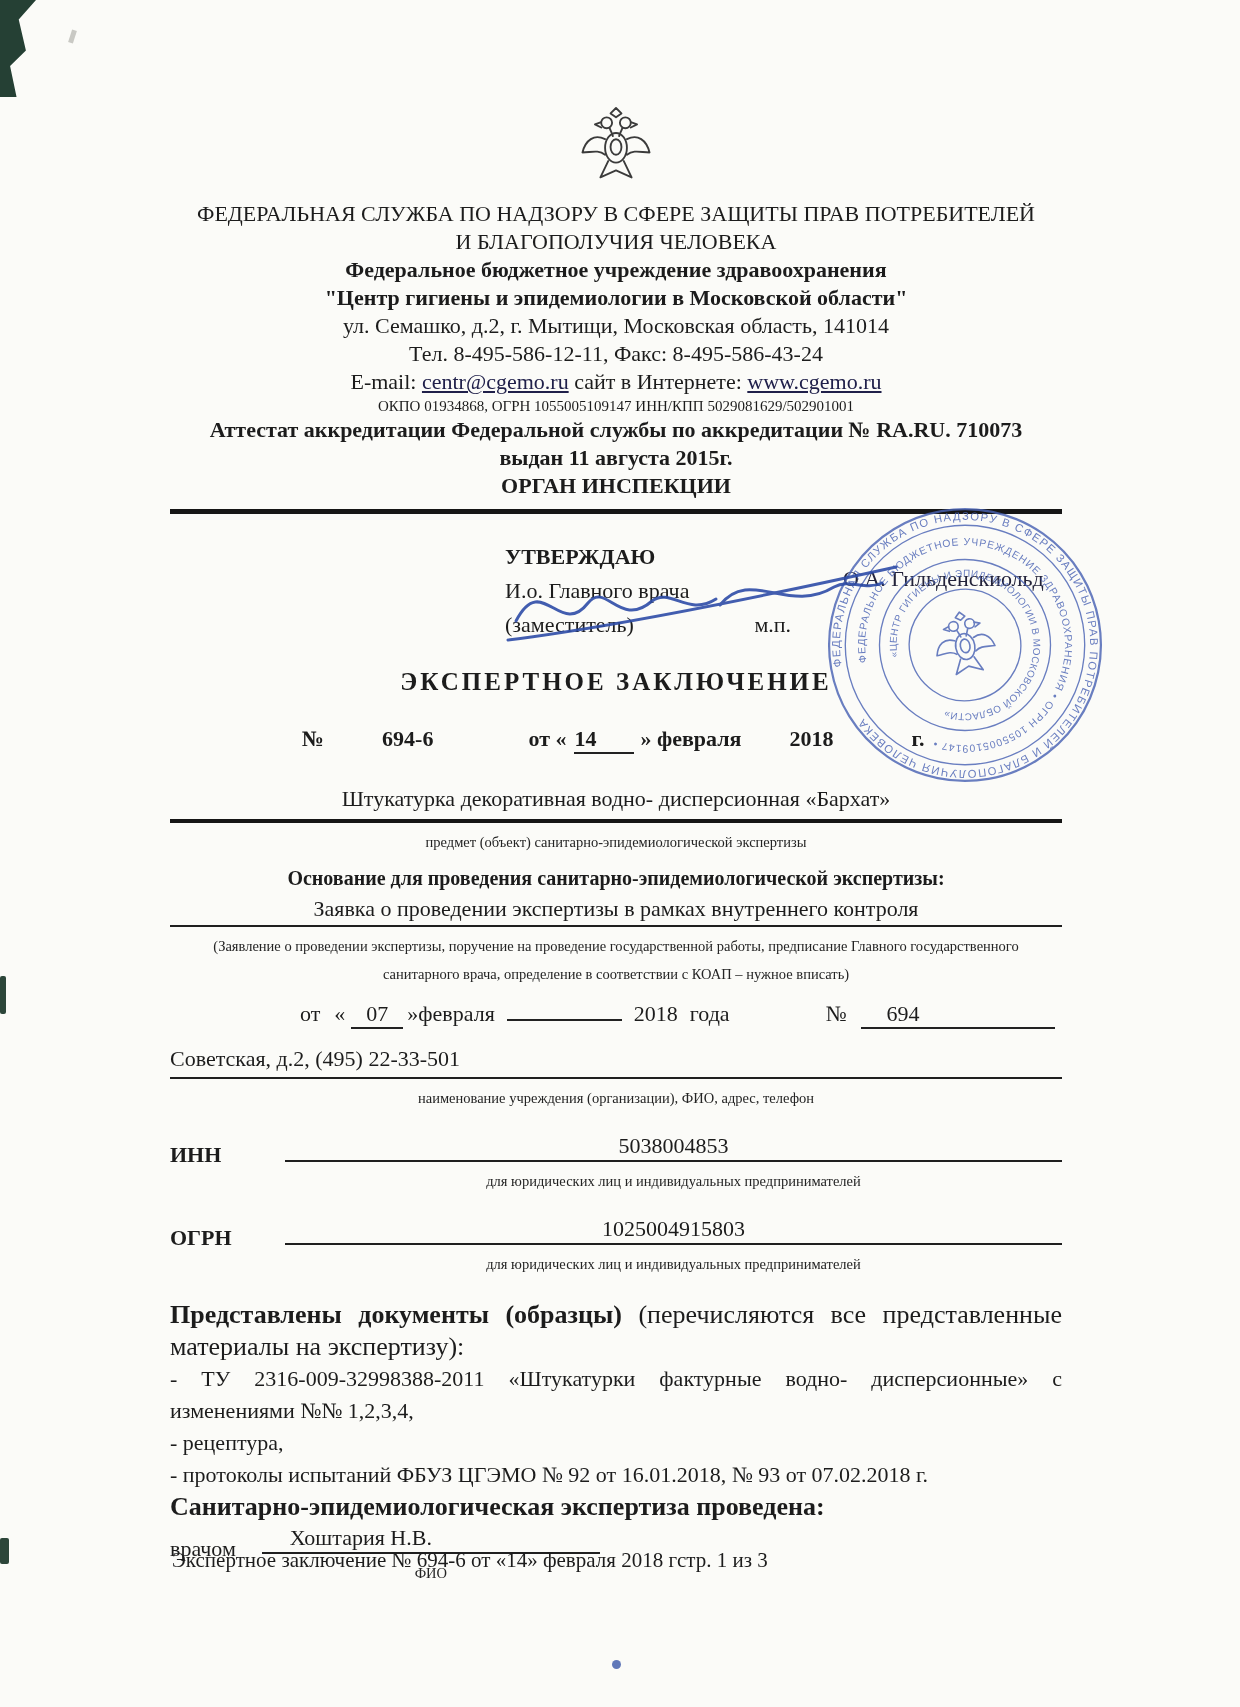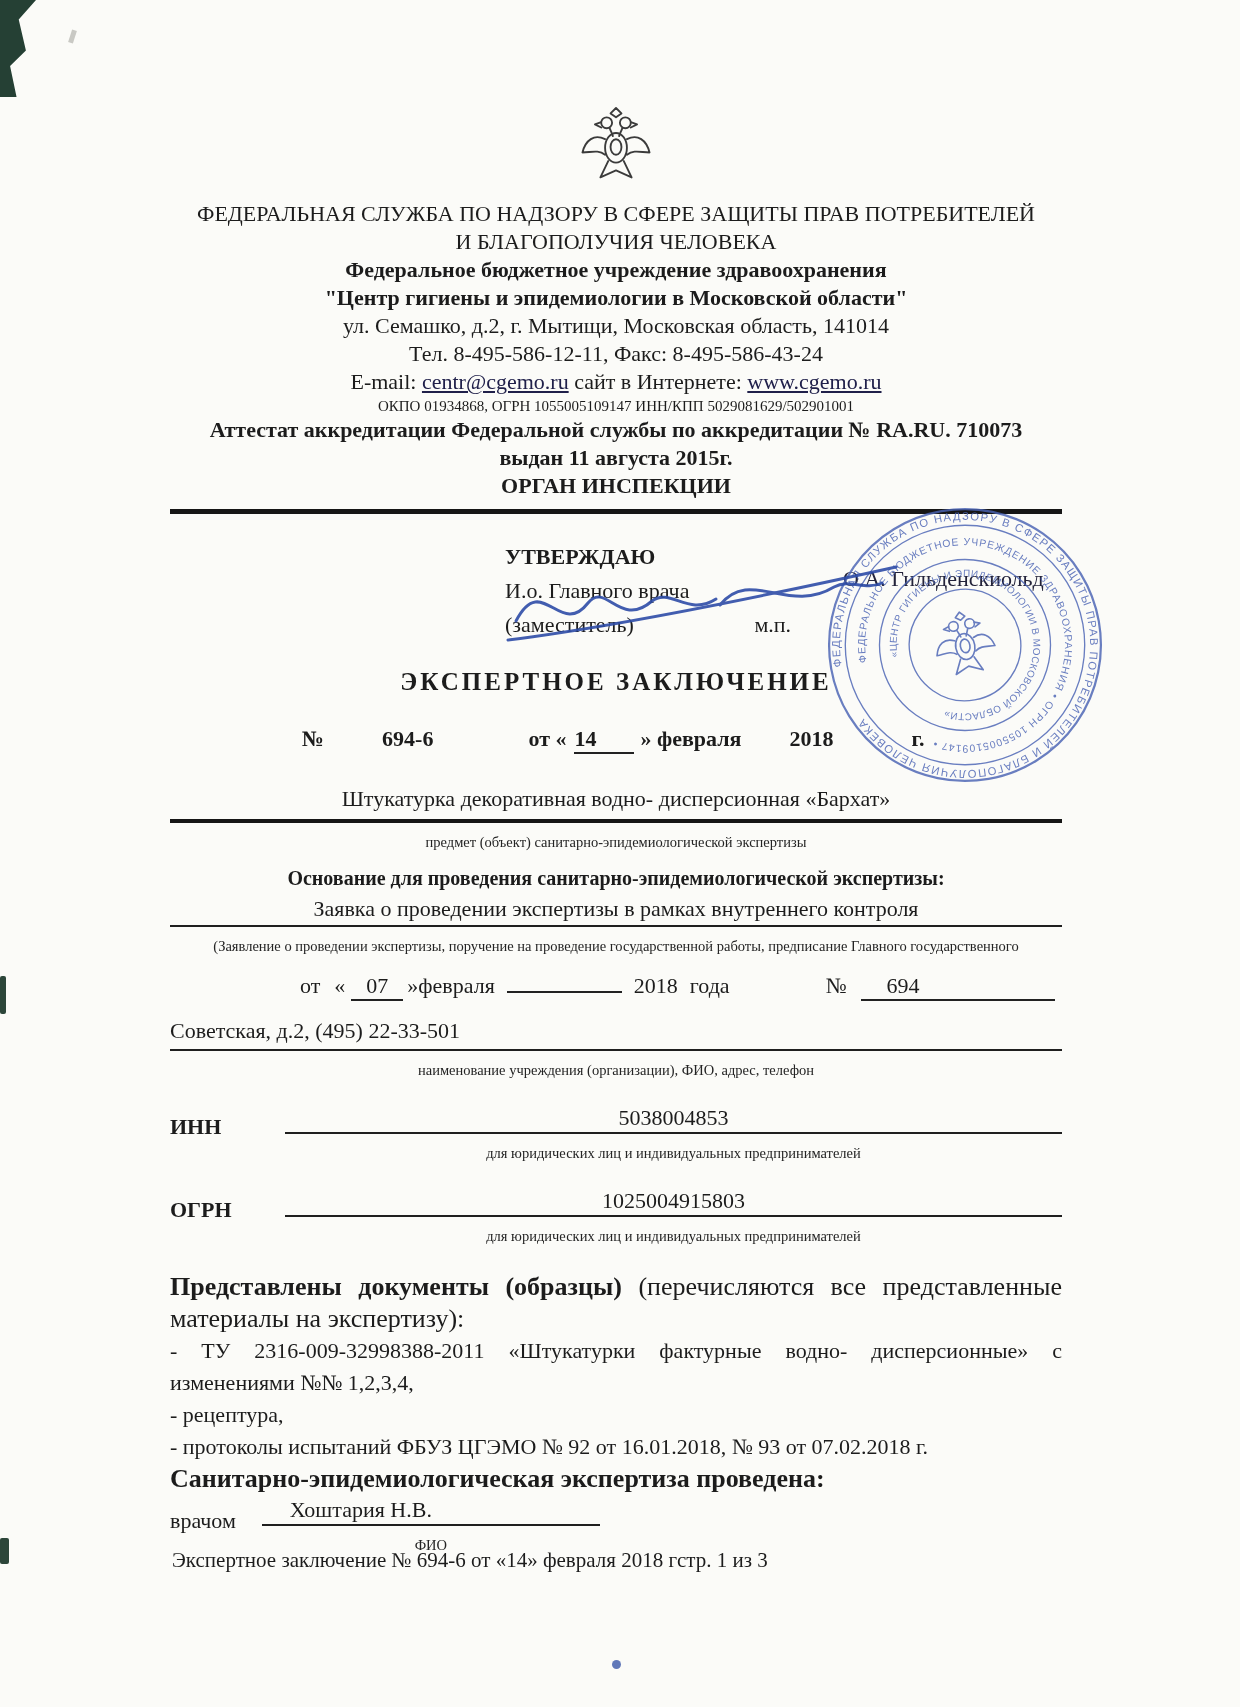--- a/index.html
+++ b/index.html
@@ -133,20 +133,21 @@
   </div>
 
   <div class="subject-name">Штукатурка декоративная водно- дисперсионная «Бархат»</div>
   <div class="subject-rule"></div>
   <div class="caption">предмет (объект) санитарно-эпидемиологической экспертизы</div>
 
   <div class="basis-head">Основание для проведения санитарно-эпидемиологической экспертизы:</div>
   <div class="basis-val">Заявка  о проведении экспертизы в рамках внутреннего контроля</div>
   <div class="thin-rule"></div>
   <div class="caption">(Заявление о проведении экспертизы, поручение на проведение государственной работы, предписание Главного государственного</div>
+  <div class="caption basis-cap2">санитарного врача, определение в соответствии с КОАП – нужное вписать)</div>
 
   <div class="req-row">
     <span class="rq-from">от</span>
     <span class="rq-open">«</span>
     <span class="rq-day">07</span>
     <span class="rq-month">»февраля</span>
     <span class="rq-blank"></span>
     <span class="rq-year">2018</span>
     <span class="rq-yw">года</span>
     <span class="rq-no">№</span>

